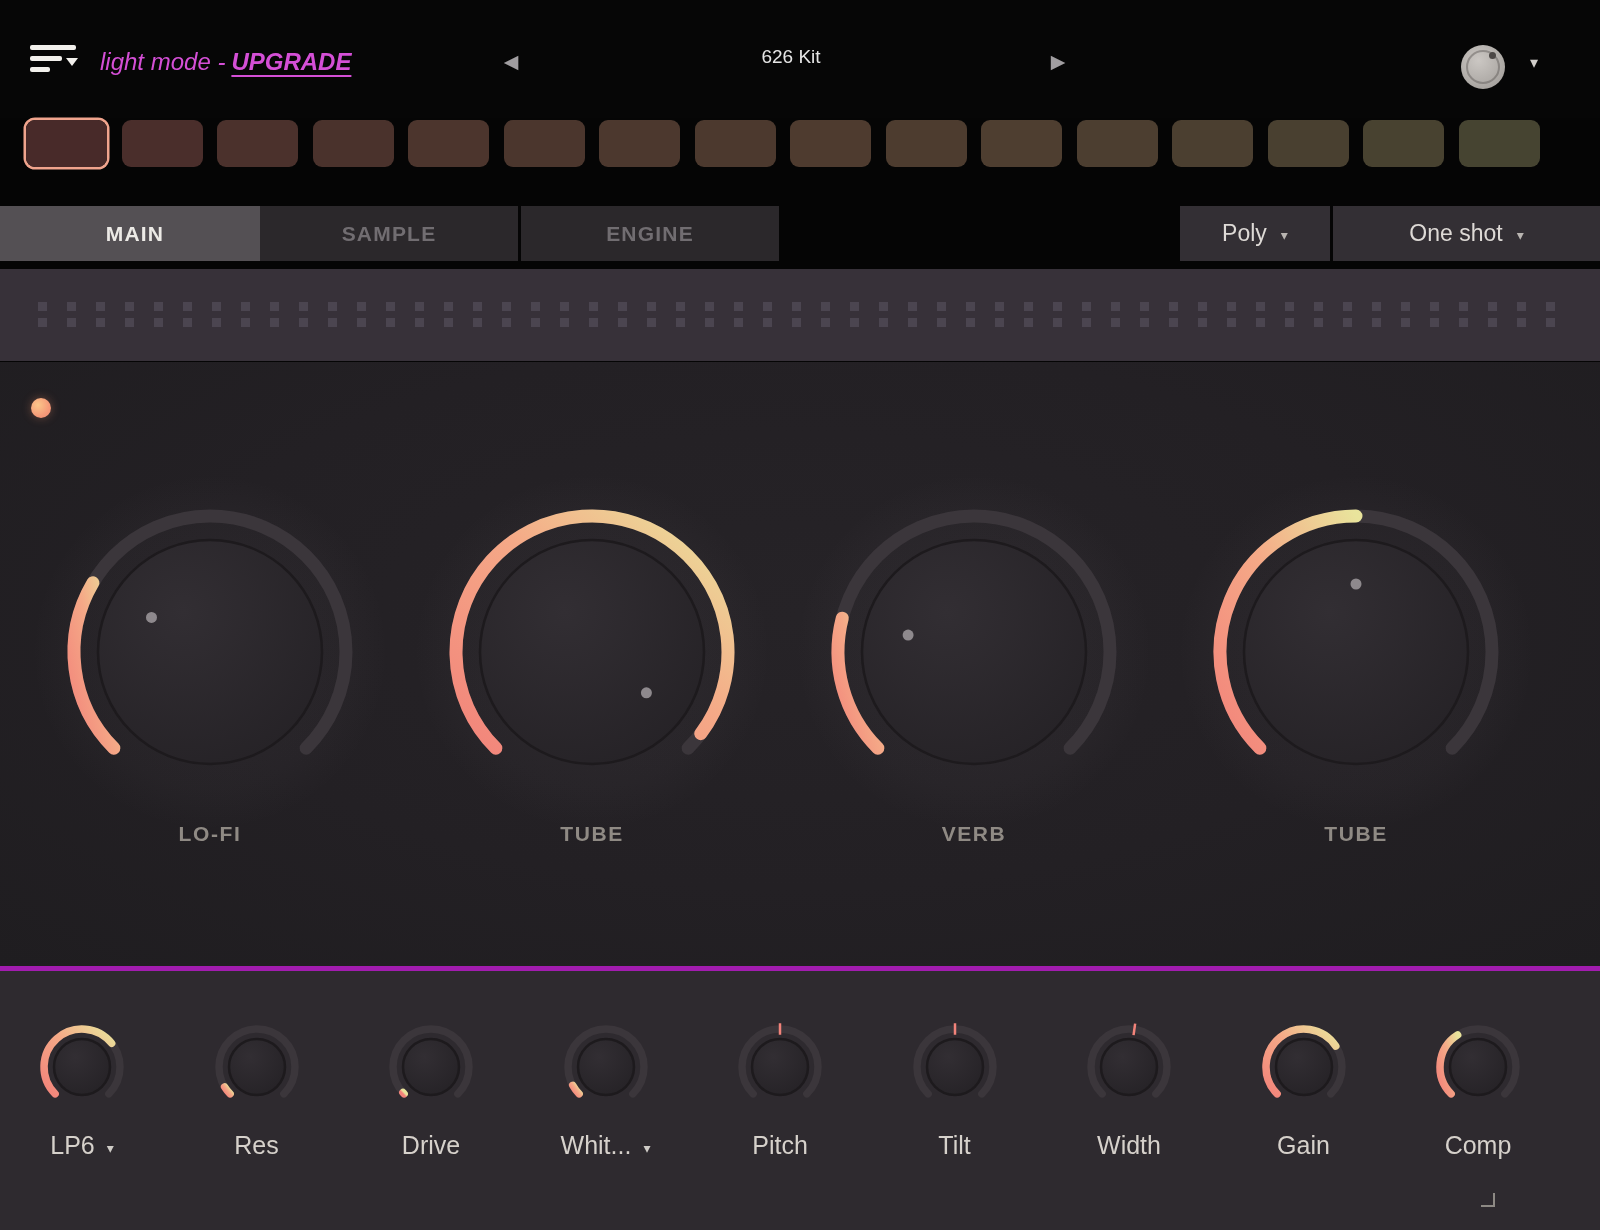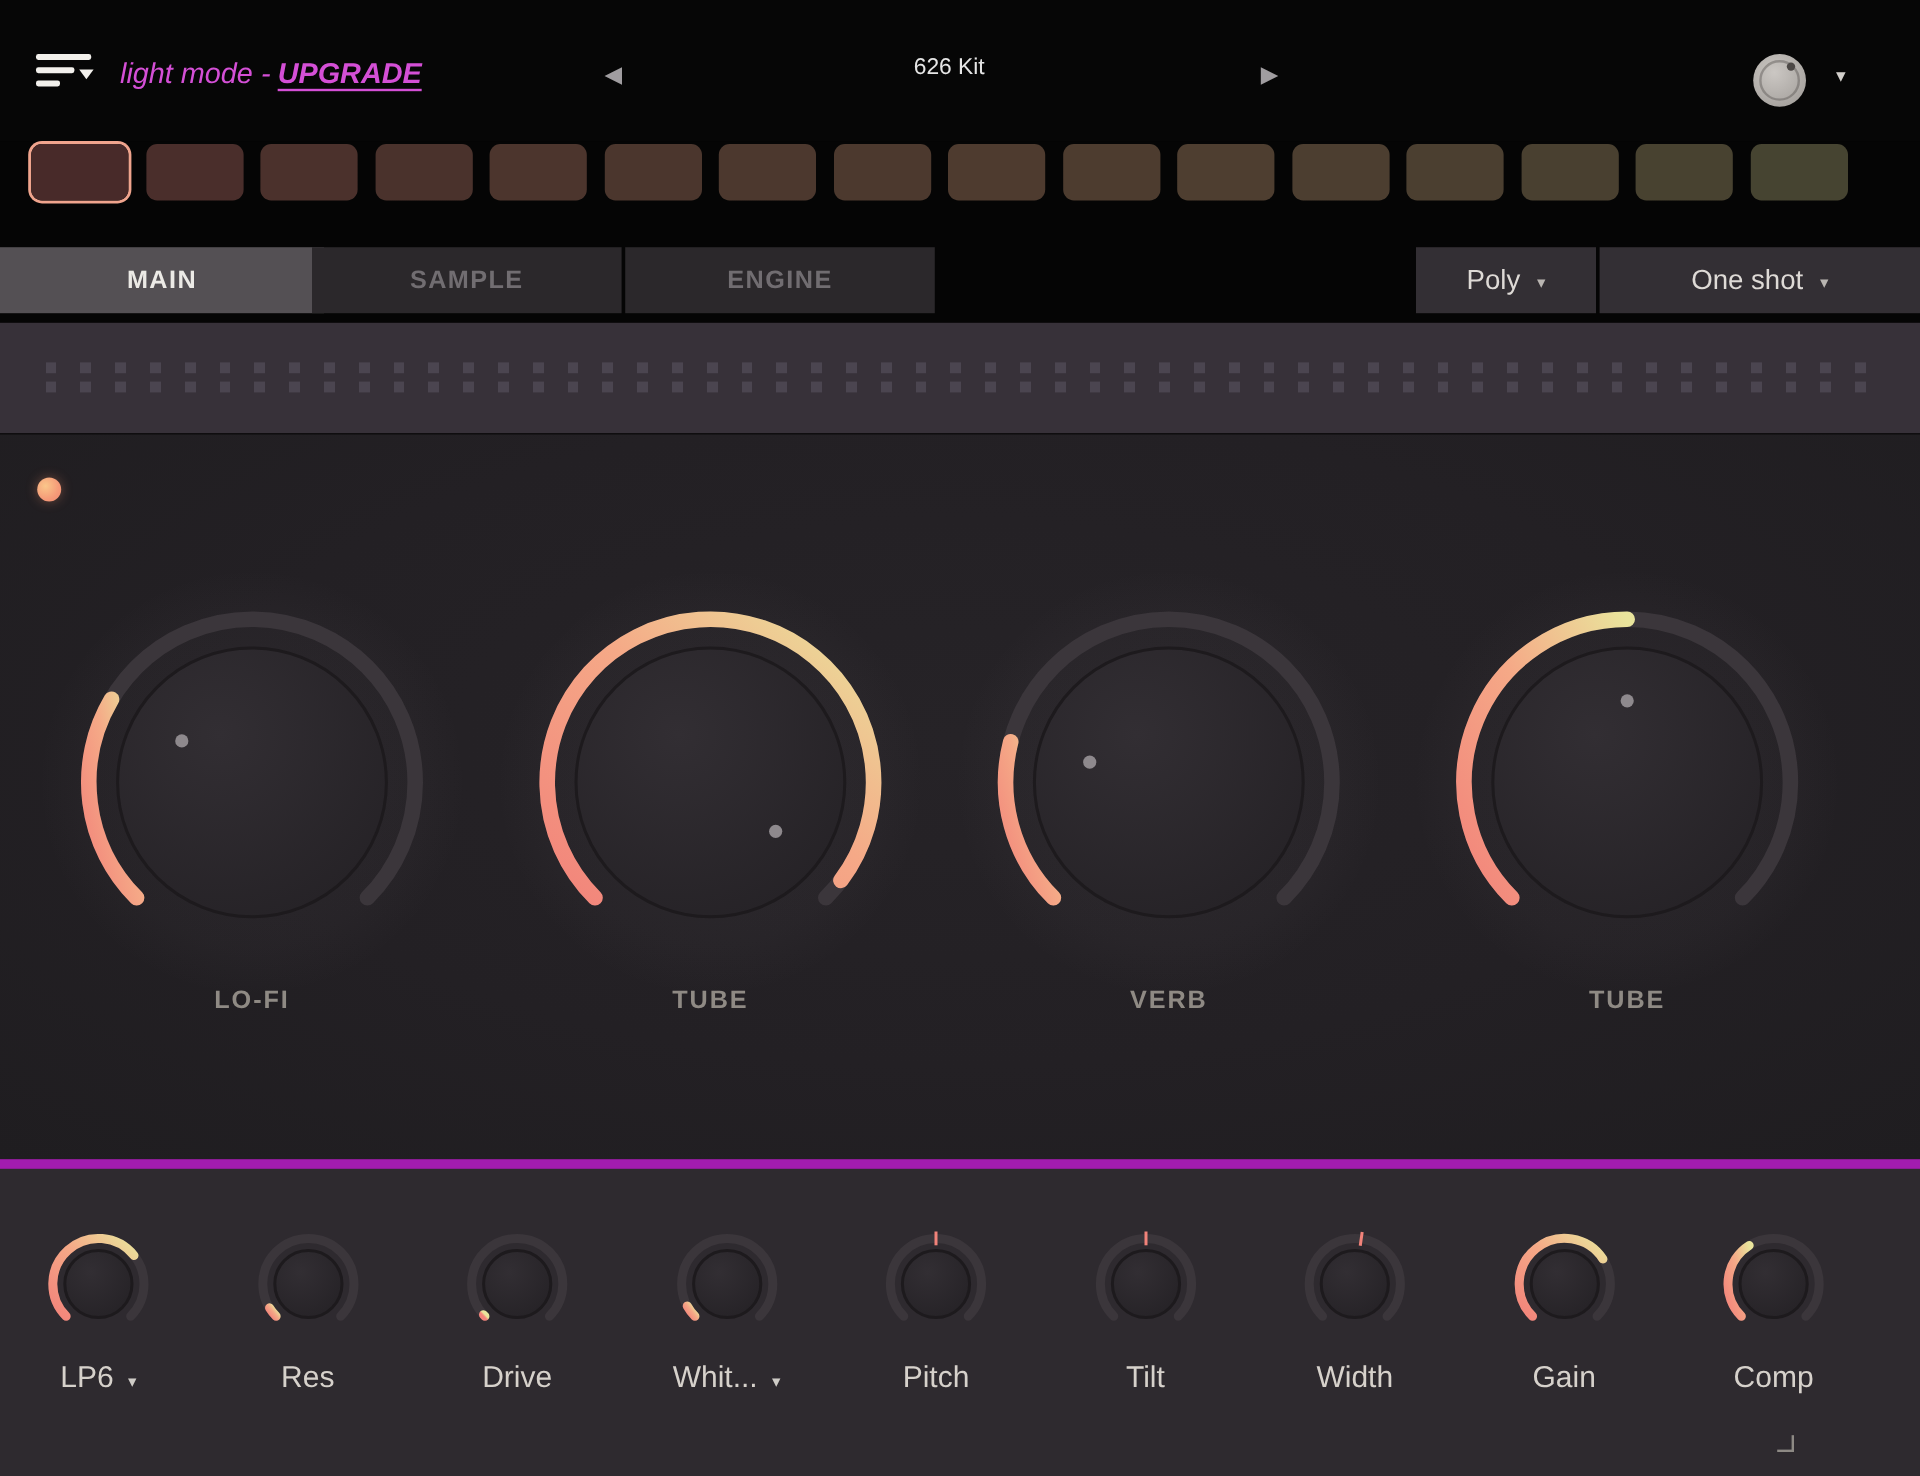--- a/index.html
+++ b/index.html
@@ -63,21 +63,21 @@
     background:radial-gradient(circle at 35% 35%, #fac68a, #f59a78 60%, #f08a70); cursor:pointer;
     box-shadow:0 0 10px rgba(245,150,110,.35); }
   #macro-row { position:absolute; left:60px; top:140px; width:1446px; display:flex; justify-content:space-between; }
   .macro-cell { position:relative; width:300px; display:flex; flex-direction:column; align-items:center; }
   .macro-cell::before { content:""; position:absolute; left:-25px; top:-25px; width:350px; height:350px; border-radius:50%;
     background:radial-gradient(circle, rgba(130,120,130,.10) 0%, rgba(130,120,130,.045) 55%, transparent 72%); }
   .knob-wrap { position:relative; width:300px; height:300px; cursor:pointer; }
   .macro-label { margin-top:20px; font-size:21px; font-weight:700; letter-spacing:1.6px; color:#8f8a84; }
 
   
-  #bottom-bar { position:absolute; left:0; top:966px; width:1600px; height:264px; background:#2e2a2f; border-top:8px solid #a21caf;text-align:center; }
+  #bottom-bar { position:absolute; left:0; top:966px; width:1600px; height:264px; background:#2e2a2f; border-top:5px solid #a21caf;text-align:center; }
   #mini-row { position:absolute; left:27px; top:46px; width:1506px; display:flex; justify-content:space-between; }
   .mini-cell { width:110px; display:flex; flex-direction:column; align-items:center; }
   .mini-knob { width:100px; height:100px; cursor:pointer; }
   .mini-label-row { margin-top:14px; display:flex; align-items:center; gap:12px; }
   .mini-label { font-size:25px; color:#d6d1cb; white-space:nowrap; }
   .mini-dd { font-size:14px; color:#cfccc7; padding-top:4px; cursor:pointer; }
   #resize-grip { position:absolute; left:1481px; top:222px; width:14px; height:14px;
     border-right:2.5px solid #8d8984; border-bottom:2.5px solid #8d8984; cursor:nwse-resize; }
 </style>
 </head>

